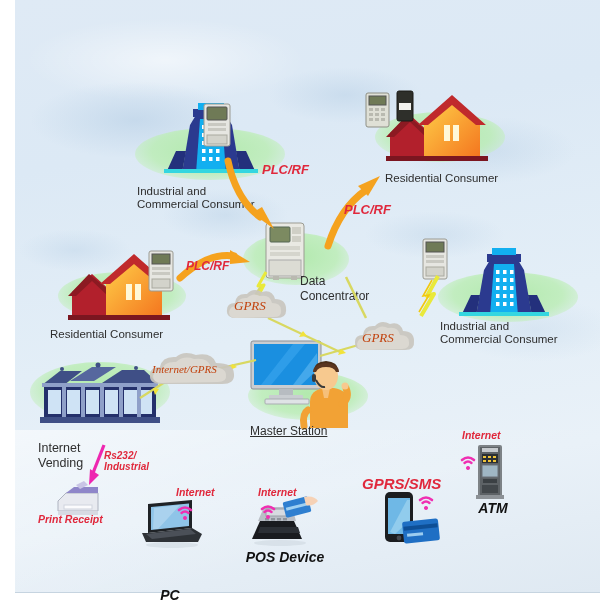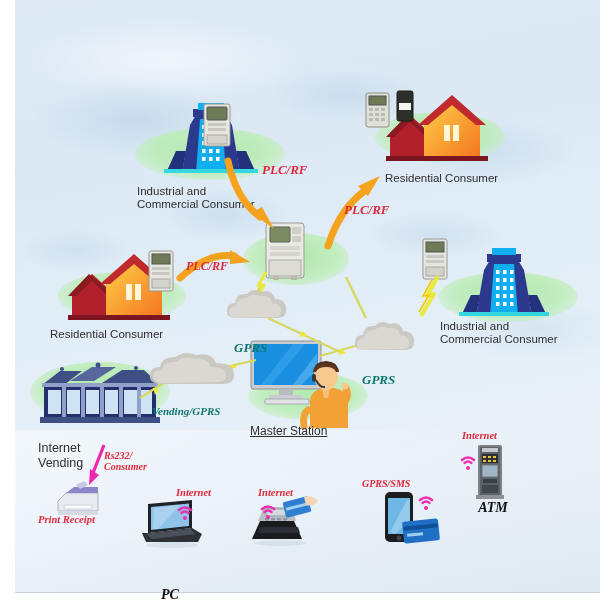--- a/index.html
+++ b/index.html
@@ -27,35 +27,35 @@
   
   #title{left:50px;top:26px;font-size:30px;font-weight:bold;font-style:italic;
          color:#1c5fa8;letter-spacing:.5px;}
 
   
   .ground{position:absolute;border-radius:50%;
      background:radial-gradient(ellipse at 50% 45%,rgba(176,233,170,.95) 0%,rgba(188,237,182,.85) 55%,rgba(214,243,208,.25) 85%,rgba(214,243,208,0) 100%);}
 
   
   .cap{position:absolute;text-align:left;font-size:11.5px;color:#2e2e2e;line-height:13px;}
-  .capserif{position:absolute;text-align:center;font-family:Liberation Serif, serif;
+  .capserif{position:absolute;text-align:center;font-family:Liberation Sans, sans-serif;
             font-weight:bold;font-style:italic;font-size:13px;color:#111;}
-  .lbl-red{position:absolute;font-family:Liberation Serif, serif;font-weight:bold;
+  .lbl-red{position:absolute;font-family:Liberation Sans, sans-serif;font-weight:bold;
            font-style:italic;color:#e0283c;white-space:nowrap;text-align:center;line-height:11px;}
 
   
   .tower{position:absolute;}
   .house{position:absolute;}
   .meter{position:absolute;}
   svg{display:block;overflow:visible;}
 
   
   .cloud{position:absolute;}
-  .cloudtxt{position:absolute;font-family:"Liberation Serif",serif;font-weight:bold;
-            font-style:italic;color:#0f766e;white-space:nowrap;margin-top:42px;}
+  .cloudtxt{position:absolute;font-family:"Liberation Serif",serif;font-weight:normal;
+            font-style:italic;color:#c2410c;white-space:nowrap;}
   
   .wifi{position:absolute;}
 </style>
 </head>
 <body>
 
 <div id="stage">
 
   <div id="bg"></div>
   <div id="gloss"></div>
@@ -154,20 +154,24 @@
       <rect x="5" y="5" width="20" height="15" rx="1" fill="#7c8a61" stroke="#565"></rect>
       <rect x="27" y="5" width="9" height="7" fill="#cfcfc6"></rect>
       <rect x="27" y="14" width="9" height="6" fill="#cfcfc6"></rect>
       <rect x="5" y="24" width="30" height="4" fill="#d5d5cd"></rect>
       <rect x="5" y="30" width="30" height="4" fill="#d5d5cd"></rect>
       <rect x="4" y="38" width="32" height="16" fill="#dcdcd4" stroke="#aaa"></rect>
       <rect x="8" y="54" width="6" height="4" fill="#b9b9b0"></rect>
       <rect x="26" y="54" width="6" height="4" fill="#b9b9b0"></rect>
     </svg>
   </div>
+  <div class="cap" style="left:300px;top:274px;width:110px;text-align:left;font-size:12px;line-height:15px;">
+    <div>Data</div>
+    <div>Concentrator</div>
+  </div>
 
   <div class="ground" style="left:58px;top:272px;width:128px;height:48px;"></div>
   <div class="house" style="left:62px;top:252px;">
     <svg width="120" height="70" viewBox="0 0 120 70">
       <path d="M10 64 L10 40 L30 22 L50 40 L50 64 Z" fill="#b2202c"></path>
       <path d="M27 22 L6 44 L14 44 L30 29 L46 44 L54 44 Z" fill="#8c1a22"></path>
       <path d="M44 64 L44 30 L72 6 L100 30 L100 64 Z" fill="url(#hg2)"></path>
       <path d="M72 2 L38 32 L48 32 L72 12 L96 32 L106 32 Z" fill="#c02a2c"></path>
       <rect x="64" y="32" width="6" height="16" fill="#fff8d8"></rect>
       <rect x="73" y="32" width="6" height="16" fill="#fff8d8"></rect>
@@ -295,21 +299,21 @@
     <div>Internet</div>
     <div>Vending</div>
   </div>
 
   <svg style="position:absolute;left:86px;top:443px;" width="30" height="45">
     <path d="M18 2 L7 30" stroke="#ee27b0" stroke-width="3.2" fill="none"></path>
     <path d="M3 42 L4 26 L13 32 Z" fill="#ee27b0"></path>
   </svg>
   <div class="lbl-red" style="left:104px;top:450px;font-size:10px;text-align:left;">
     <div>Rs232/</div>
-    <div>Consumer</div>
+    <div>Industrial</div>
   </div>
 
   <div style="position:absolute;left:54px;top:483px;">
     <svg width="50" height="36" viewBox="0 0 50 36">
       <path d="M4 18 L12 10 L44 10 L44 28 L4 28 Z" fill="#e8eaf0" stroke="#aeb3c0"></path>
       <path d="M12 10 L20 4 L44 4 L44 10 Z" fill="#8f86c9"></path>
       <path d="M22 2 L30 -2 L34 2 L26 6 Z" fill="#c9c5e6"></path>
       <rect x="10" y="22" width="28" height="4" fill="#fbfbfd" stroke="#cfd3dd"></rect>
       <path d="M4 28 L44 28 L44 32 L4 32 Z" fill="#d7dae3"></path>
     </svg>
@@ -355,40 +359,41 @@
     </svg>
   </div>
   <div class="wifi" style="left:258px;top:501px;">
     <svg width="20" height="17" viewBox="0 0 20 17">
       <path d="M10 14 a2 2 0 1 0 .01 0" fill="#ef2fb2"></path>
       <path d="M4 8 Q10 3 16 8" stroke="#ef2fb2" stroke-width="2.6" fill="none" stroke-linecap="round"></path>
       <path d="M6.5 11 Q10 8 13.5 11" stroke="#ef2fb2" stroke-width="2.4" fill="none" stroke-linecap="round"></path>
     </svg>
   </div>
   <div class="lbl-red" style="left:258px;top:487px;font-size:10.5px;">Internet</div>
+  <div class="capserif" style="left:240px;top:549px;width:90px;font-size:14px;">POS Device</div>
 
   <div style="position:absolute;left:381px;top:490px;">
     <svg width="62" height="58" viewBox="0 0 62 58">
       <rect x="4" y="2" width="28" height="50" rx="5" fill="#1b1d20"></rect>
       <rect x="7" y="8" width="22" height="36" fill="#6fb8e6"></rect>
       <path d="M9 42 L26 10 L29 10 L29 30 L14 44 Z" fill="#a8d8f2" opacity=".6"></path>
       <circle cx="18" cy="48" r="2.4" fill="#44484e"></circle>
       <rect x="22" y="30" width="36" height="22" rx="2.5" transform="rotate(-6 40 41)" fill="#1f6fc4"></rect>
       <rect x="23" y="35" width="34" height="4" transform="rotate(-6 40 41)" fill="#0e4f96"></rect>
       <rect x="26" y="43" width="16" height="3" transform="rotate(-6 34 44)" fill="#9ccdf0"></rect>
     </svg>
   </div>
   <div class="wifi" style="left:416px;top:492px;">
     <svg width="20" height="17" viewBox="0 0 20 17">
       <path d="M10 14 a2 2 0 1 0 .01 0" fill="#ef2fb2"></path>
       <path d="M4 8 Q10 3 16 8" stroke="#ef2fb2" stroke-width="2.6" fill="none" stroke-linecap="round"></path>
       <path d="M6.5 11 Q10 8 13.5 11" stroke="#ef2fb2" stroke-width="2.4" fill="none" stroke-linecap="round"></path>
     </svg>
   </div>
-  <div class="lbl-red" style="left:362px;top:478px;font-size:10px;">GPRS/SMS</div>
+  <div class="lbl-red" style="left:362px;top:478px;font-size:15px;">GPRS/SMS</div>
 
   <div style="position:absolute;left:474px;top:445px;">
     <svg width="34" height="54" viewBox="0 0 34 54">
       <rect x="4" y="0" width="24" height="52" rx="2" fill="#7d8286"></rect>
       <rect x="6" y="2" width="20" height="48" fill="#5d6266"></rect>
       <rect x="8" y="3" width="16" height="4" fill="#c6cace"></rect>
       <rect x="8" y="9" width="16" height="9" fill="#2b2f33"></rect>
       <g fill="#f0c43a">
           <rect x="9" y="11" width="3" height="2"></rect>
           <rect x="14" y="11" width="3" height="2"></rect>
@@ -471,15 +476,15 @@
     </svg>
   </div>
   <div class="cloudtxt" style="left:362px;top:330px;font-size:13px;">GPRS</div>
 
   <div class="cloud" style="left:146px;top:352px;">
     <svg width="94" height="40" viewBox="0 0 94 40">
       <path d="M16 32 Q3 32 4 23 Q4 15 14 15 Q16 4 30 5 Q38 -2 50 3 Q66 0 70 11 Q88 11 88 22 Q89 32 76 32 Z" fill="#c9c6be" opacity=".92"></path>
       <path d="M16 31 Q7 31 7 24 Q8 18 16 18 Q18 9 30 10 Q38 3 48 7 Q62 5 65 15 Q80 15 80 23 Q81 30 72 30 Z" fill="#dbd8d1"></path>
     </svg>
   </div>
-  <div class="cloudtxt" style="left:152px;top:363px;font-size:11px;">Vending/GPRS</div>
+  <div class="cloudtxt" style="left:152px;top:363px;font-size:11px;">Internet/GPRS</div>
 
 </div>
 
 </body></html>

